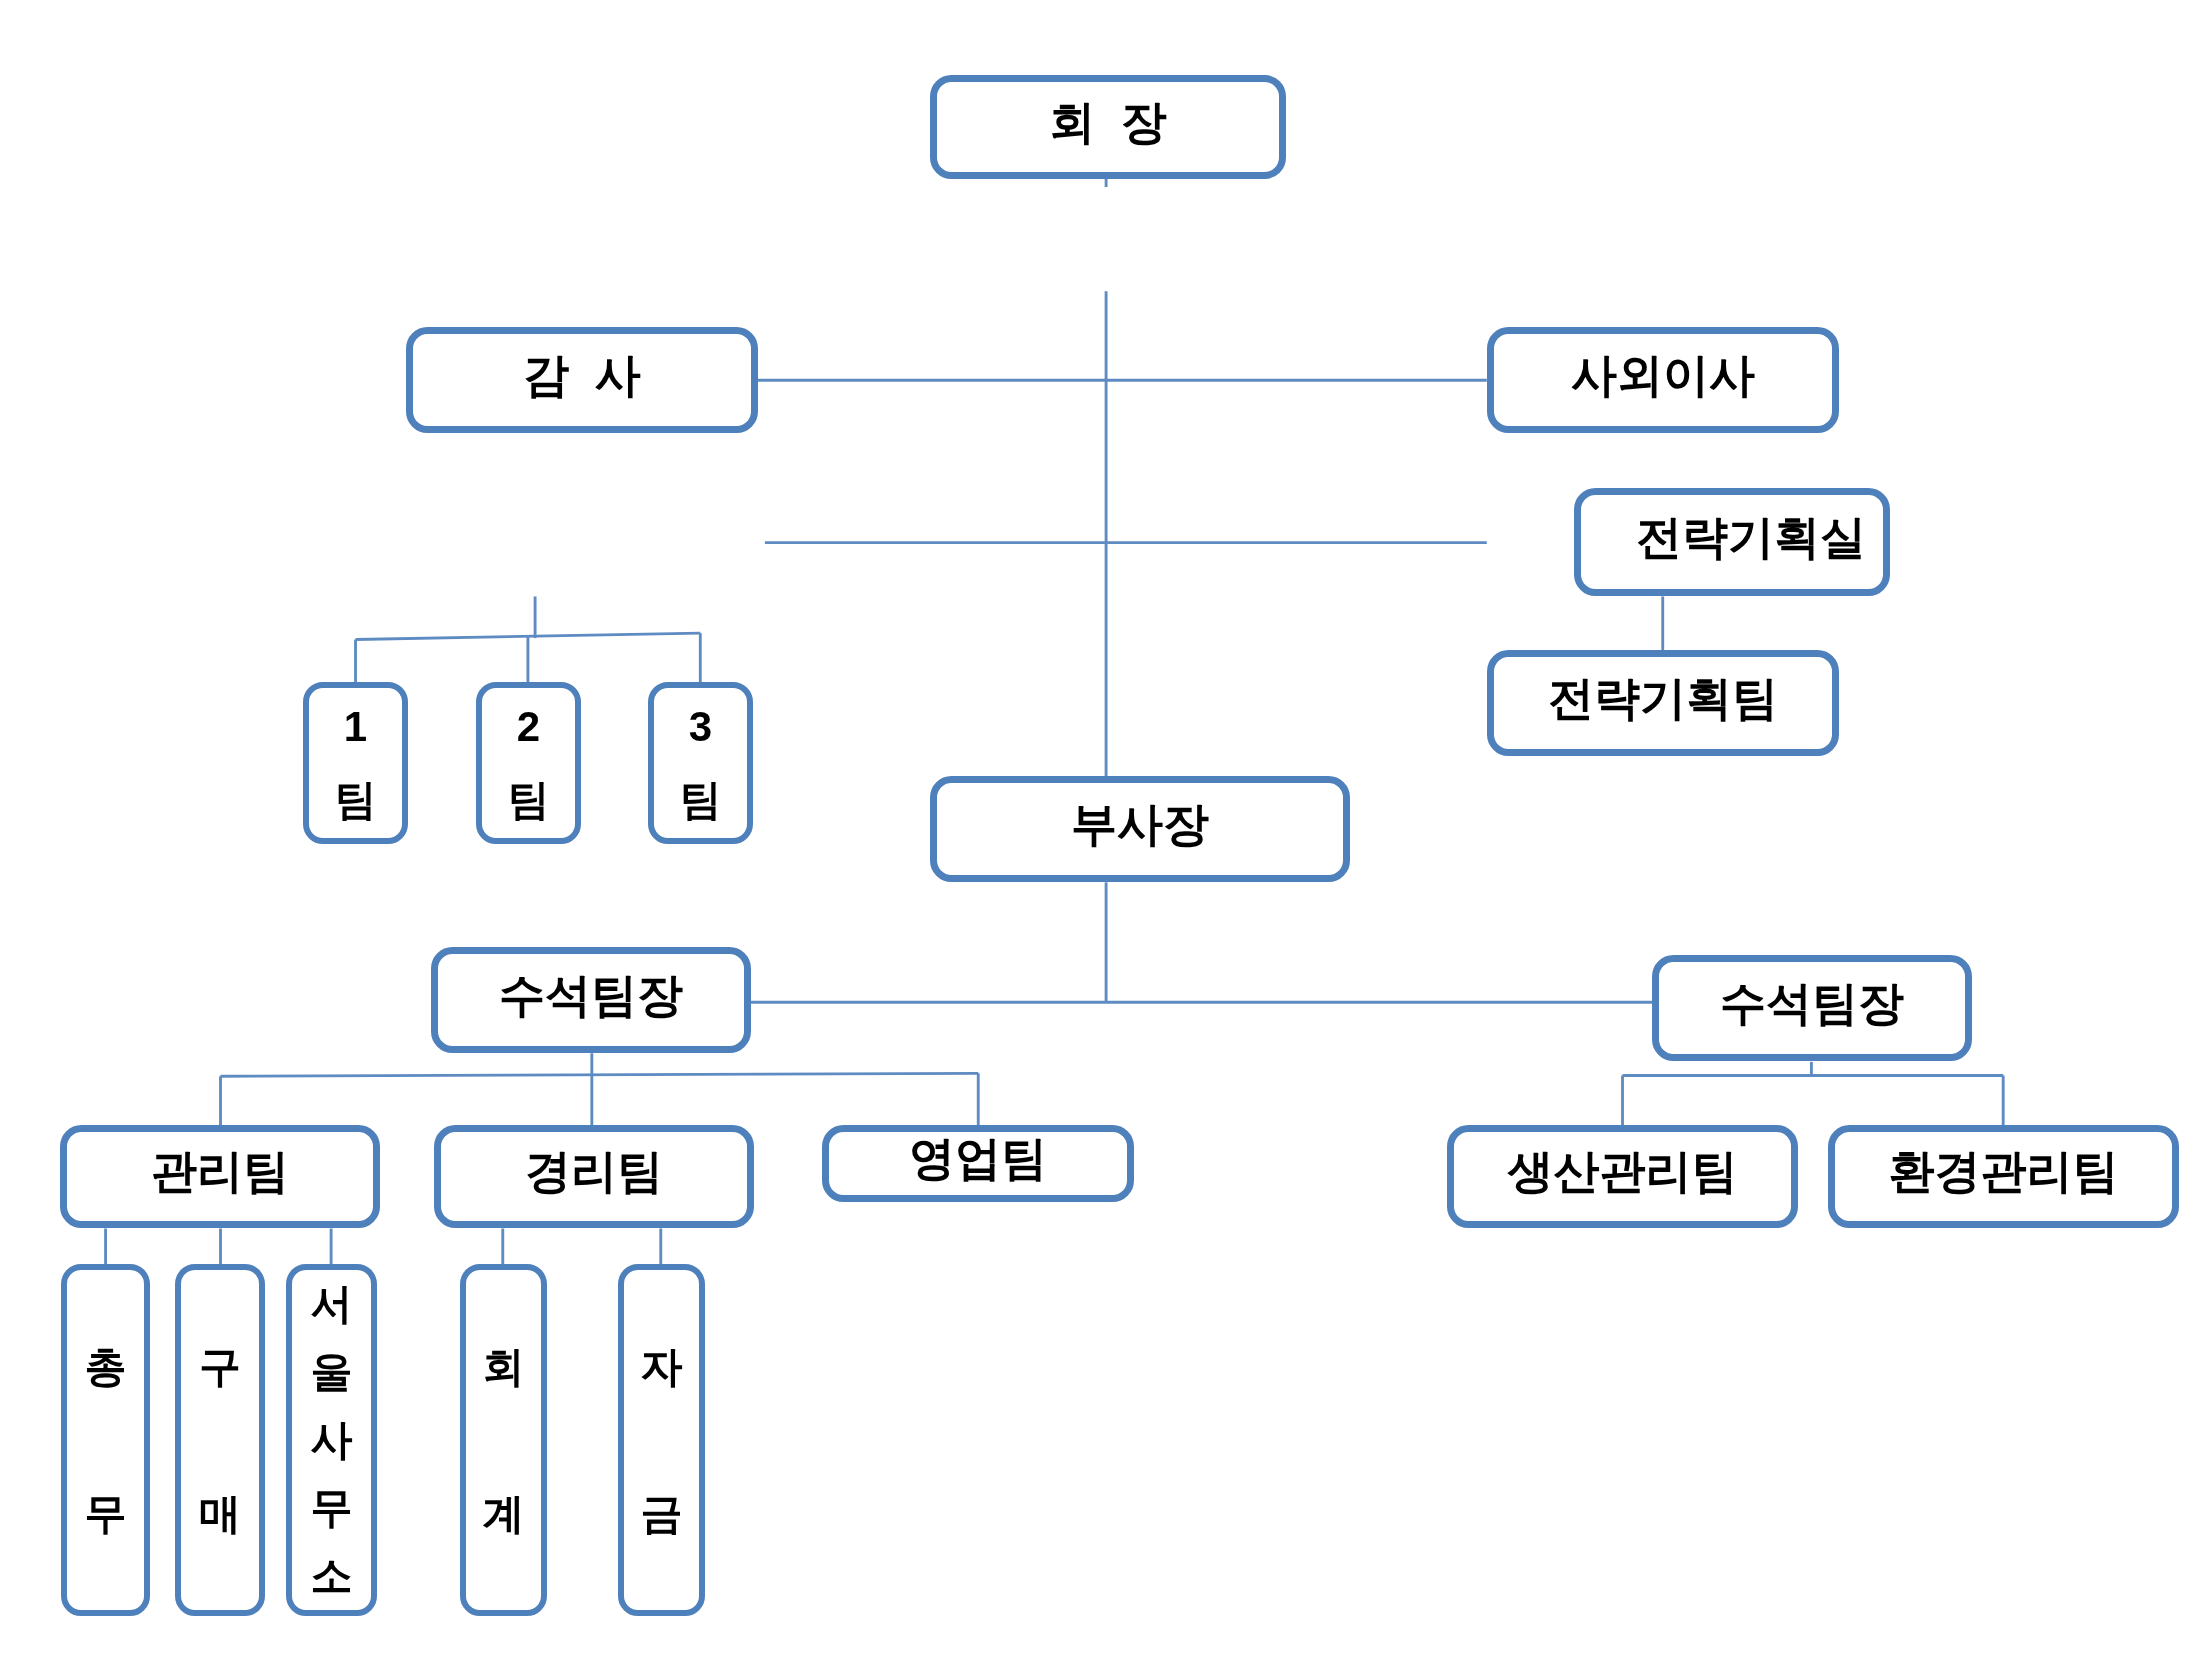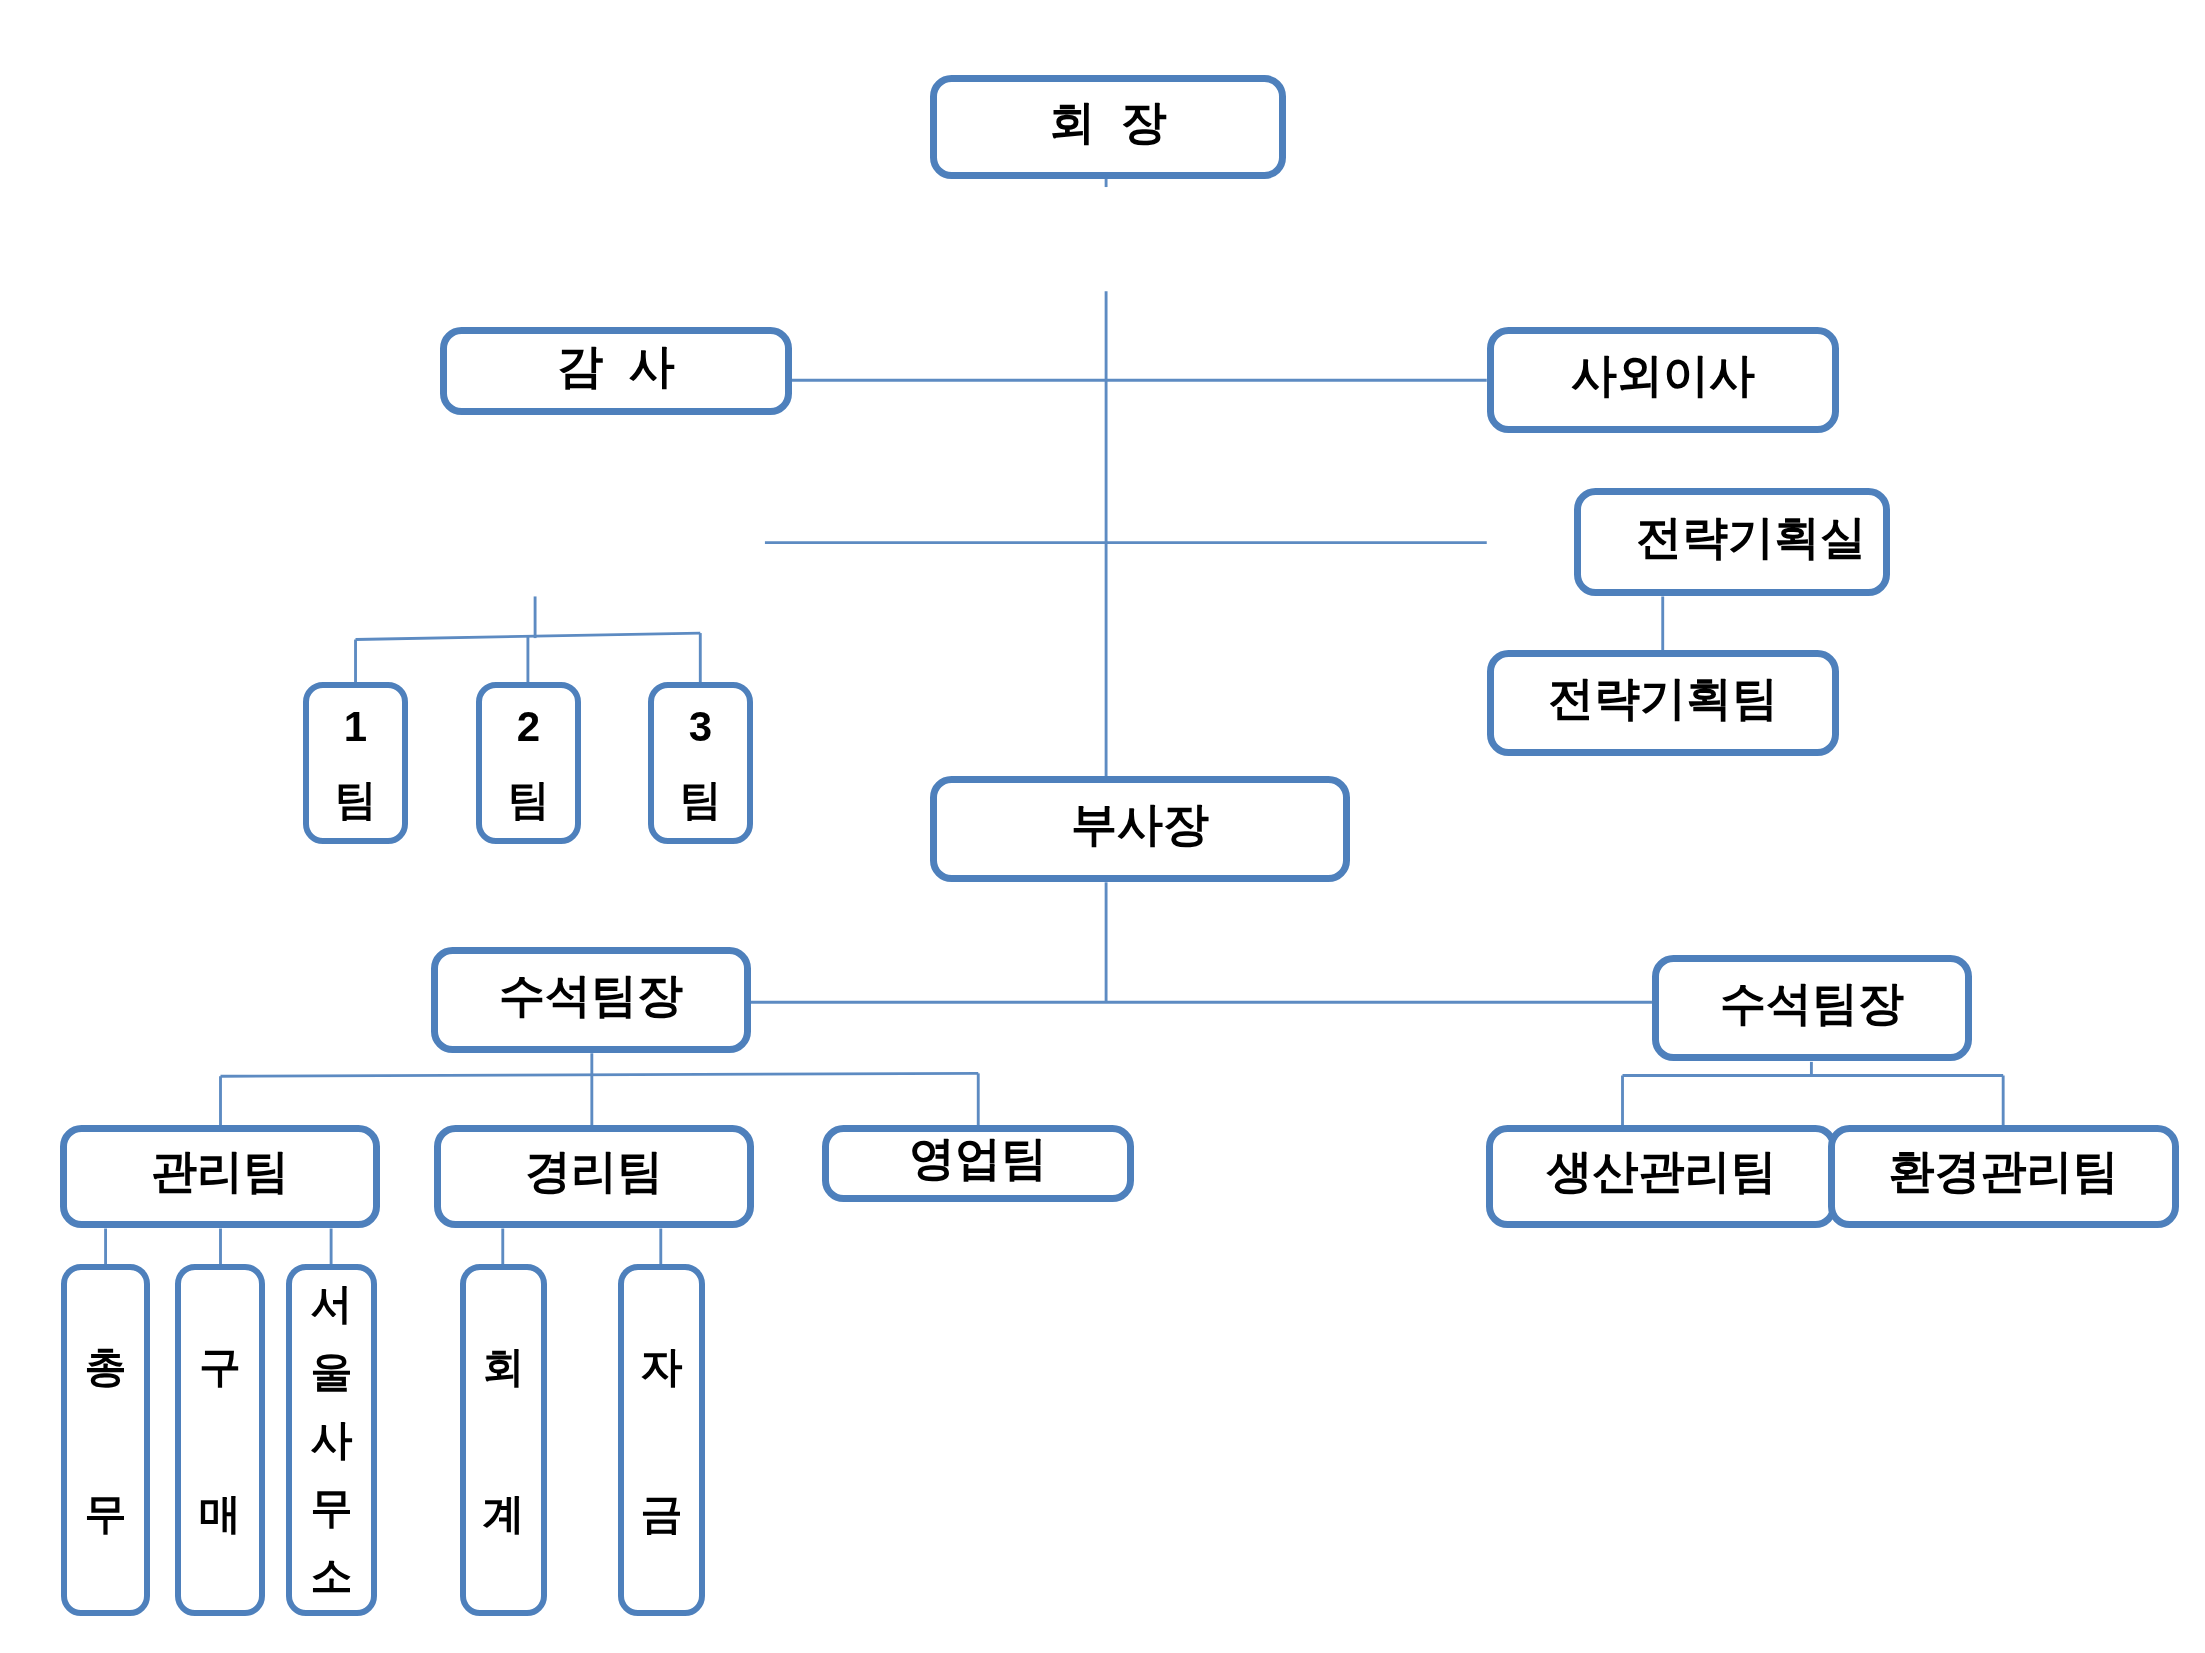--- a/index.html
+++ b/index.html
@@ -94,21 +94,21 @@
     <path d="M307,1710 V1760"></path>
     <path d="M461,1710 V1760"></path>
 
     <path d="M700,1710 V1760"></path>
     <path d="M920,1710 V1760"></path>
   </svg>
 
   <div class="node" style="left:930px; top:45px;  width:356px; height:104px;margin-top:30px;">회  장</div>
 
 
-  <div class="node" style="left:406px; top:327px; width:352px; height:88px;margin-left:34px;">감  사</div>
+  <div class="node" style="left:406px; top:327px; width:352px; height:106px;">감  사</div>
 
   <div class="node" style="left:1487px; top:327px; width:352px; height:106px;">사외이사</div>
 
 
   <div class="node" style="left:1574px; top:488px; width:316px; height:108px;padding-left:38px;">전략기획실</div>
 
   <div class="node" style="left:1487px; top:650px; width:352px; height:106px;">전략기획팀</div>
 
   <div class="vnode lh-pair" style="left:303px; top:682px; width:105px; height:162px;">1
 팀</div>
@@ -124,21 +124,21 @@
   <div class="node" style="left:431px; top:947px; width:320px; height:106px;">수석팀장</div>
 
   <div class="node" style="left:1652px; top:955px; width:320px; height:106px;">수석팀장</div>
 
   <div class="node" style="left:60px; top:1125px; width:320px; height:103px;">관리팀</div>
 
   <div class="node" style="left:434px; top:1125px; width:320px; height:103px;">경리팀</div>
 
   <div class="node" style="left:822px; top:1125px; width:312px; height:77px;text-align:right;">영업팀</div>
 
-  <div class="node" style="left:1447px; top:1125px; width:351px; height:103px;margin-left:39px;">생산관리팀</div>
+  <div class="node" style="left:1447px; top:1125px; width:351px; height:103px;">생산관리팀</div>
 
   <div class="node" style="left:1828px; top:1125px; width:351px; height:103px;">환경관리팀</div>
 
   <div class="vnode lh-tall" style="left:61px; top:1264px; width:89px; height:352px;">총
 무</div>
 
   <div class="vnode lh-tall" style="left:175px; top:1264px; width:90px; height:352px;">구
 매</div>
 
   <div class="vnode lh-five" style="left:286px; top:1264px; width:91px; height:352px;">서

